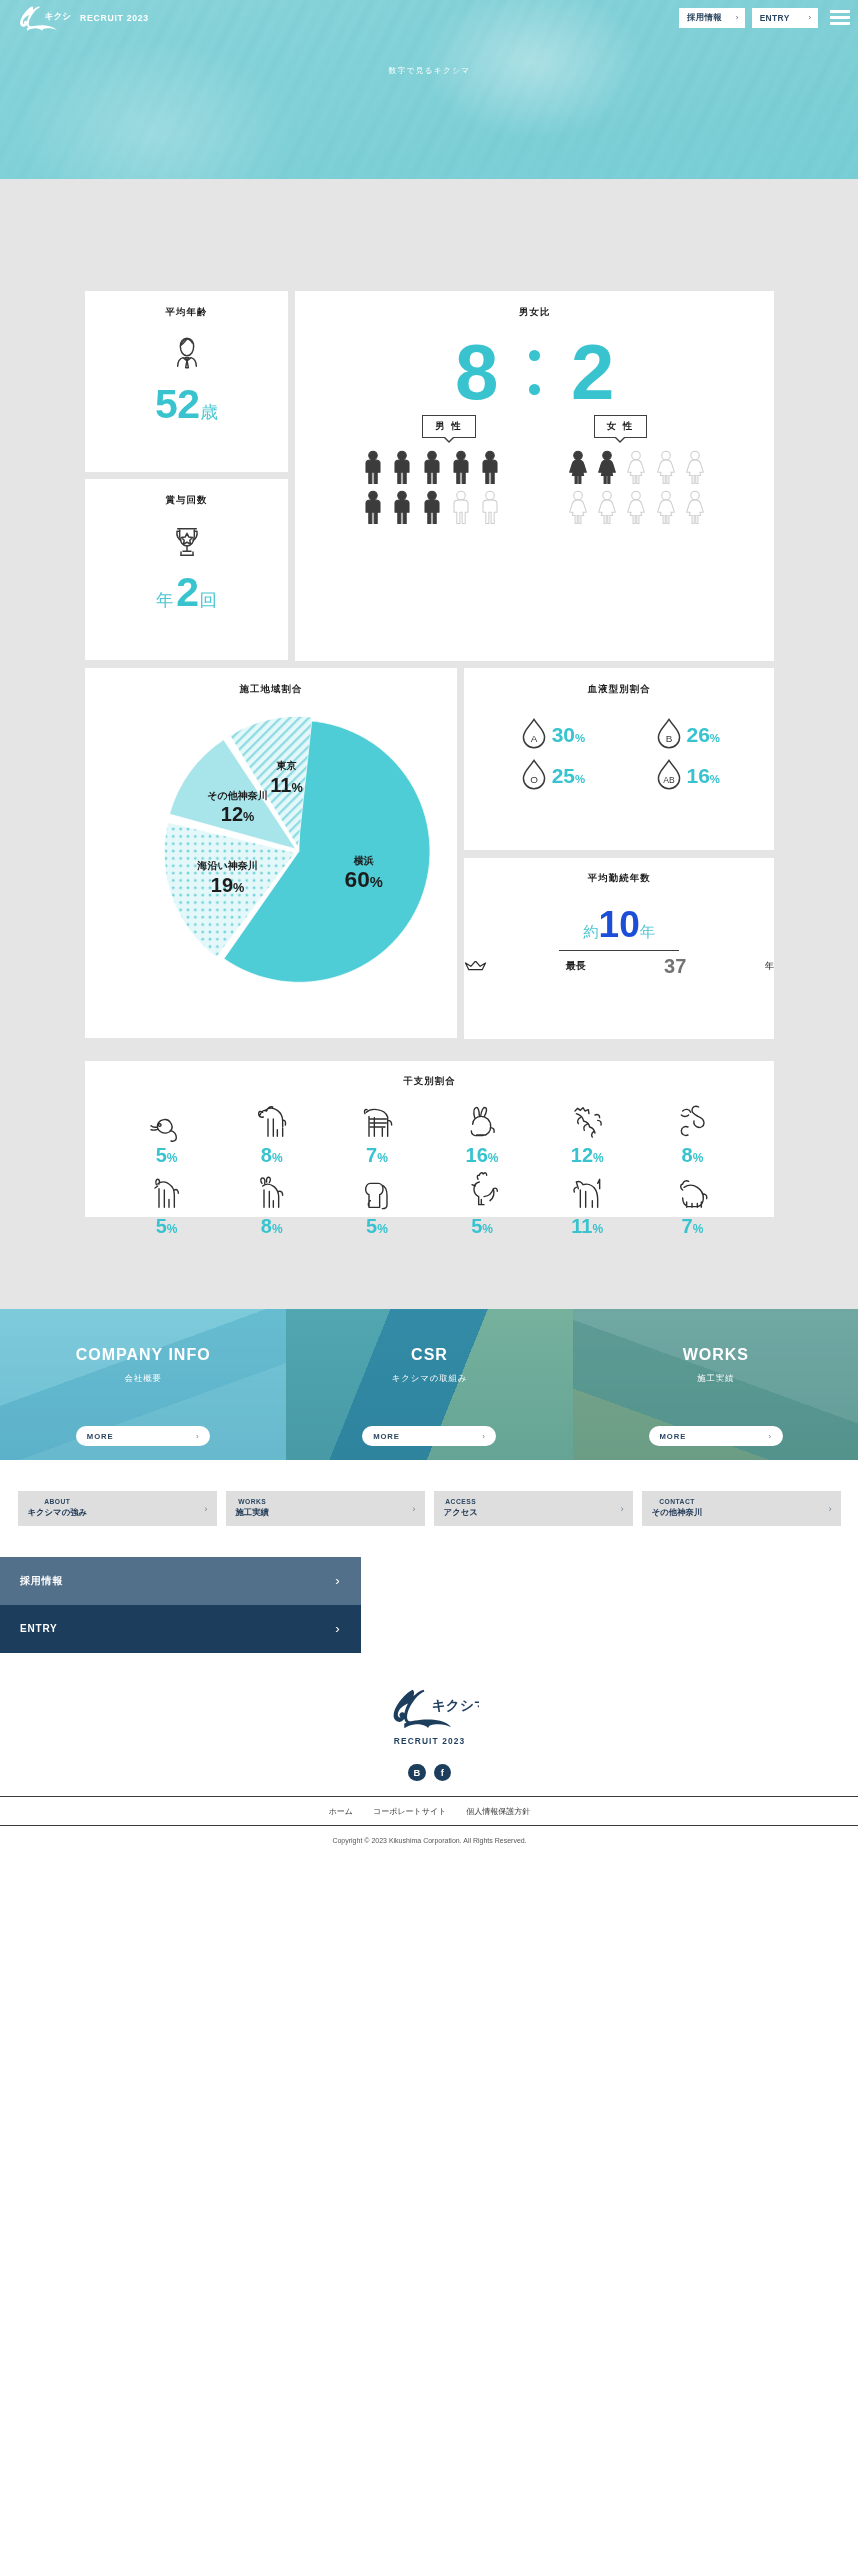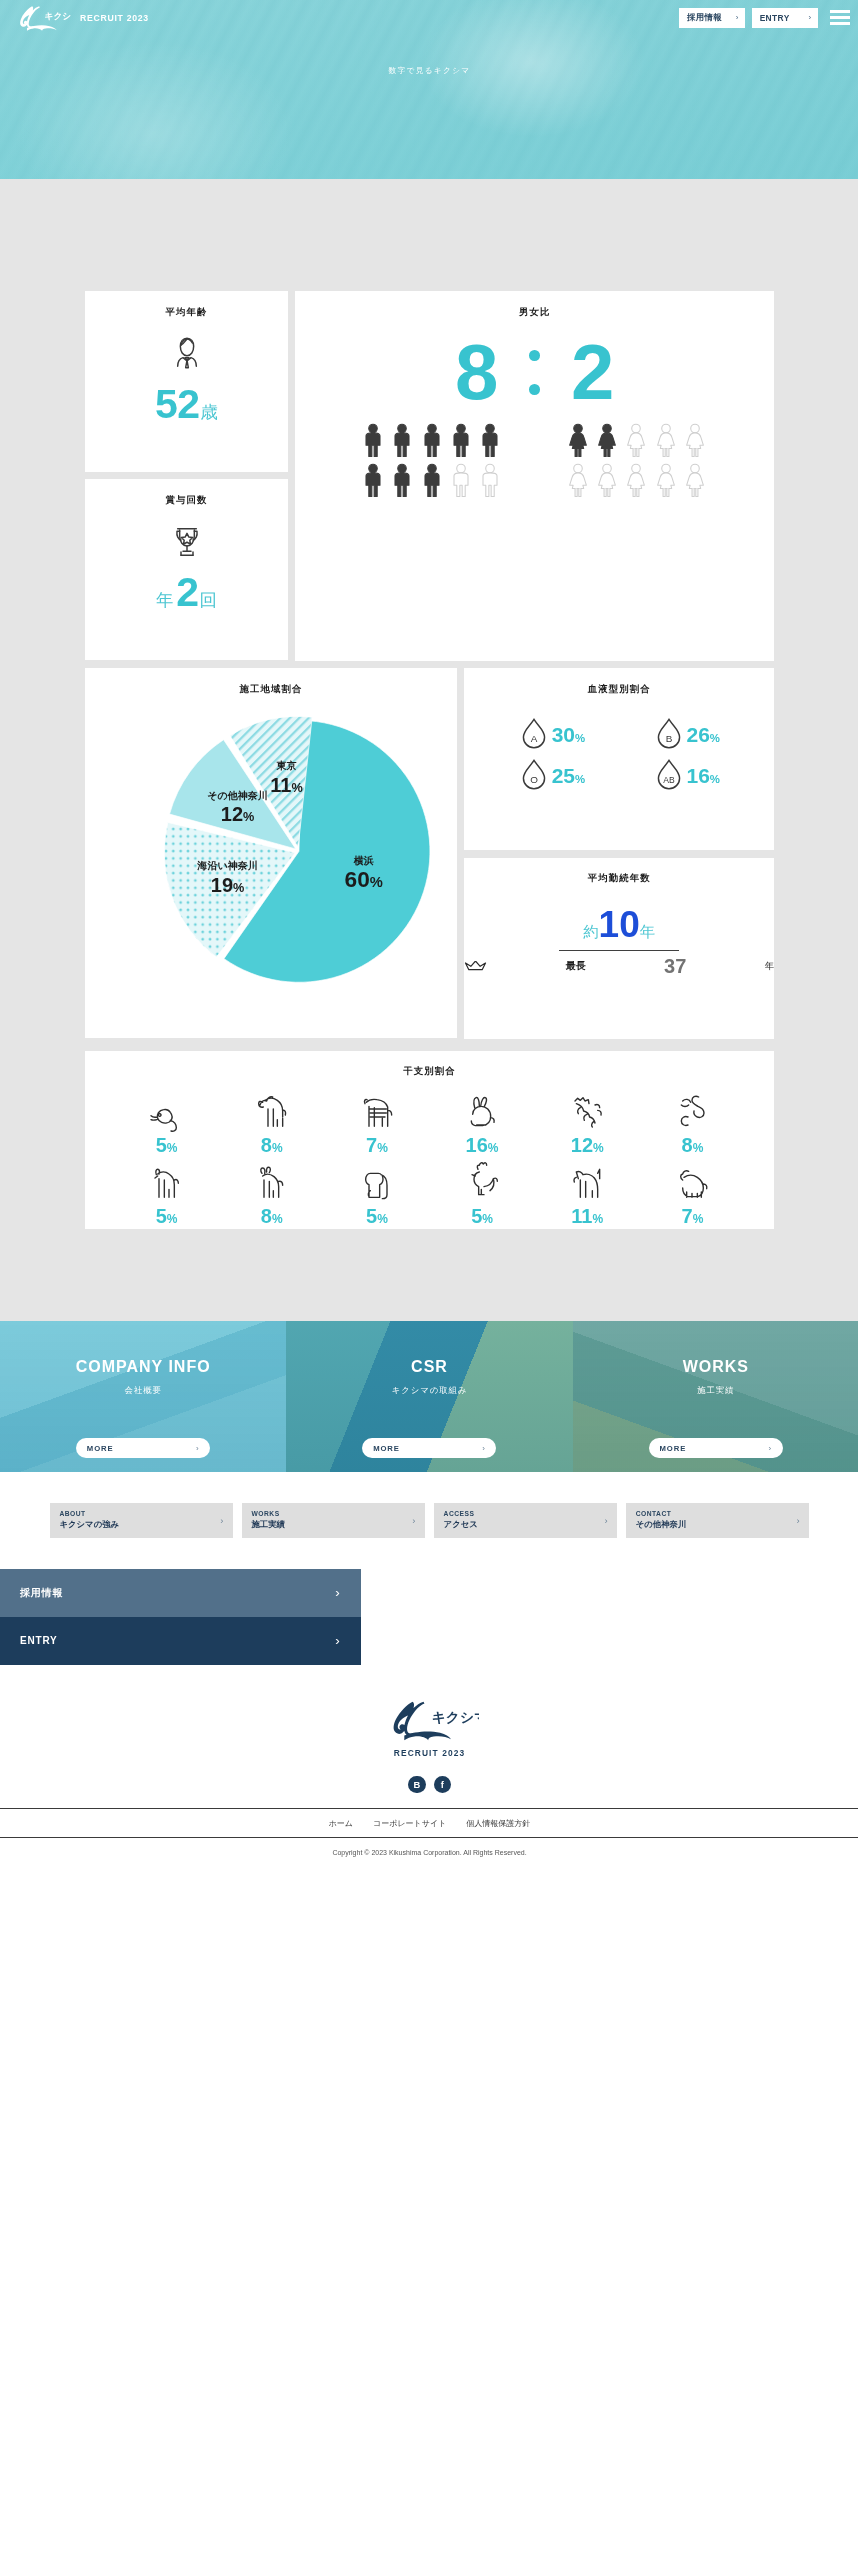--- a/index.html
+++ b/index.html
@@ -137,21 +137,21 @@
   .tenure-fig { display:flex; align-items:baseline; justify-content:center; margin-top: 23px;}
   .tenure-num { font-size: 37px; font-weight:800; color:#1d4ed8; line-height:.9;}
   .tenure-side { font-size: 15.4px; color:#4cc6d2; }
   .tenure-rule { width:120px; height:1.3px; background:#3f3f3f; margin: 6.7px auto 0; }
   .tenure-max { display:flex; align-items:center; justify-content:space-between; gap:5.3px; margin-top: 4.7px;}
   .tenure-max .mx-label { font-size:10px; font-weight:700; color:#1c1c1c;}
   .tenure-max .mx-num { font-size:20px; font-weight:800; color:#737373; line-height:1;}
   .tenure-max .mx-unit { font-size:9.4px; color:#1c1c1c;}
 
   
-  .zodiac-card { margin-top: 12px; height: 178px; padding-bottom: 0;}
+  .zodiac-card { margin-top: 22px; height: 156px; padding-bottom: 0;}
   .zodiac-grid { display:grid; grid-template-columns: repeat(6, 1fr); gap: 2.7px 0; padding: 10.7px 29px 0;}
   .zodiac-item { display:flex; flex-direction:column; align-items:center; }
   .zodiac-pct { font-size: 20px; font-weight:800; color:#38c3cf; margin-top: 1.3px;}
   .zodiac-pct small{ font-size:12px; }
 
   
   .features { display:flex; height: 151px; margin-top: 92px; }
   .feature { flex:1; position:relative; overflow:hidden; cursor:pointer;
     display:flex; flex-direction:column; align-items:center; justify-content:flex-end; padding-bottom: 13.4px;}
   .f1 { background:
@@ -172,21 +172,21 @@
     position:absolute; left:0; right:0; text-align:center; top: 64px; }
   .more-btn {
     background:#fff; border-radius: 668px; height: 20px; width: 134px;
     display:flex; align-items:center; justify-content:space-between;
     padding: 0 10.7px; font-size:7.7px; font-weight:700; letter-spacing:0.9px; color:#2b4660;
     cursor:pointer;
   }
   .more-btn .chev{ color:#6d8499; font-weight:400; font-size: 8px;}
 
   
-  .quick { display:flex; gap: 9.4px; width: 759px; margin: 31px auto 0; }
+  .quick { display:flex; gap: 9.4px; width: 823px; margin: 31px auto 0; text-align: center; }
   .qbox {
     flex:1; background:#dedede; height: 35px;
     display:flex; align-items:center; justify-content:space-between;
     padding: 0 9.4px; cursor:pointer;
   }
   .qtitle { font-size: 6.7px; font-weight:700; color:#2b4660; letter-spacing:0.5px;}
   .qsub { font-size: 8.4px; font-weight:700; color:#1d3654; margin-top: 2px;}
   .qchev { color:#6d8499; font-size: 9.4px; }
 
   
@@ -299,20 +299,24 @@
 
         <div class="card gender-card">
           <div class="card-title">男女比</div>
           <div class="ratio">
             <span class="ratio-num">8</span>
             <span class="ratio-colon">
                 <i></i>
                 <i></i>
               </span>
             <span class="ratio-num">2</span>
+          </div>
+          <div class="labels">
+            <span class="bubble">男 性</span>
+            <span class="bubble">女 性</span>
           </div>
           <div class="people">
             <div class="people-group" id="male-people">
                 <svg width="24" height="35" viewBox="0 0 36 52">
   <circle cx="18" cy="8" r="6.4" fill="#3c3c3c" stroke="#3c3c3c" stroke-width="1.6"></circle>
   <path d="M7.5 19c0-2.6 4.5-4.4 10.5-4.4S28.5 16.4 28.5 19v14h-4.2v17h-4.6V33h-3.4v17h-4.6V33H7.5z" fill="#3c3c3c" stroke="#3c3c3c" stroke-width="1.6" stroke-linejoin="round"></path>
 </svg>
                 <svg width="24" height="35" viewBox="0 0 36 52">
   <circle cx="18" cy="8" r="6.4" fill="#3c3c3c" stroke="#3c3c3c" stroke-width="1.6"></circle>
   <path d="M7.5 19c0-2.6 4.5-4.4 10.5-4.4S28.5 16.4 28.5 19v14h-4.2v17h-4.6V33h-3.4v17h-4.6V33H7.5z" fill="#3c3c3c" stroke="#3c3c3c" stroke-width="1.6" stroke-linejoin="round"></path>

